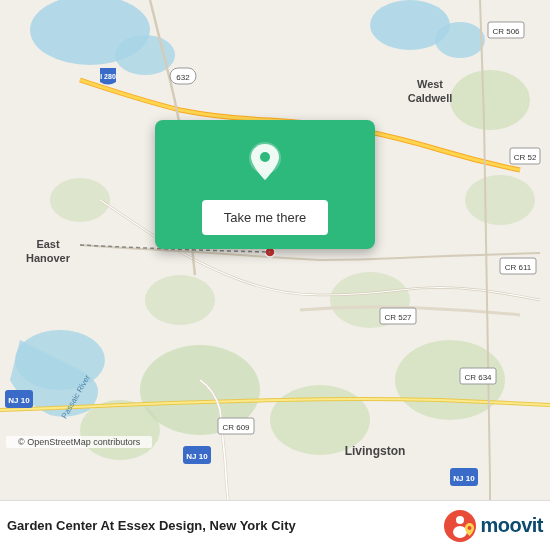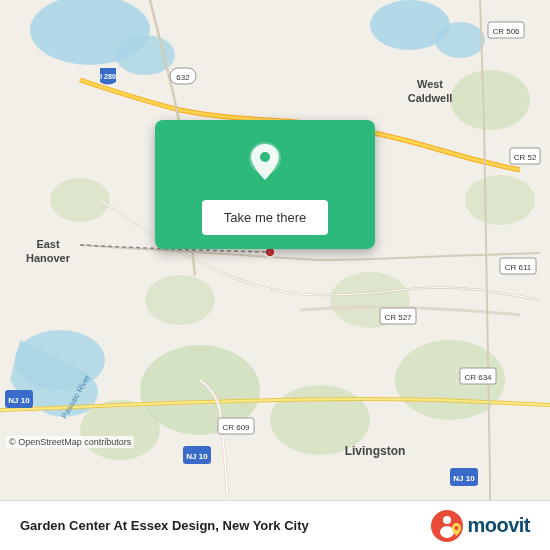--- a/index.html
+++ b/index.html
@@ -62,21 +62,21 @@
     }
 
     
     #bottom-bar {
       width: 550px;
       height: 50px;
       background: white;
       display: flex;
       align-items: center;
       justify-content: space-between;
-      padding: 0 20px;
+      padding: 0 7px;
       border-top: 1px solid #ddd;
     }
 
     #bottom-left {
       display: flex;
       flex-direction: column;
     }
 
     #bottom-title {
       font-size: 13px;
@@ -84,21 +84,21 @@
       color: #222;
     }
 
     #osm-credit {
       position: absolute;
       bottom: 52px;
       left: 6px;
       font-size: 9px;
       color: #444;
       background: rgba(255,255,255,0.75);
-      padding: 1px 3px;
+      padding: 1px 12px;
       border-radius: 2px;
     }
 
     
     #moovit-logo {
       display: flex;
       align-items: center;
       gap: 4px;
     }
 

